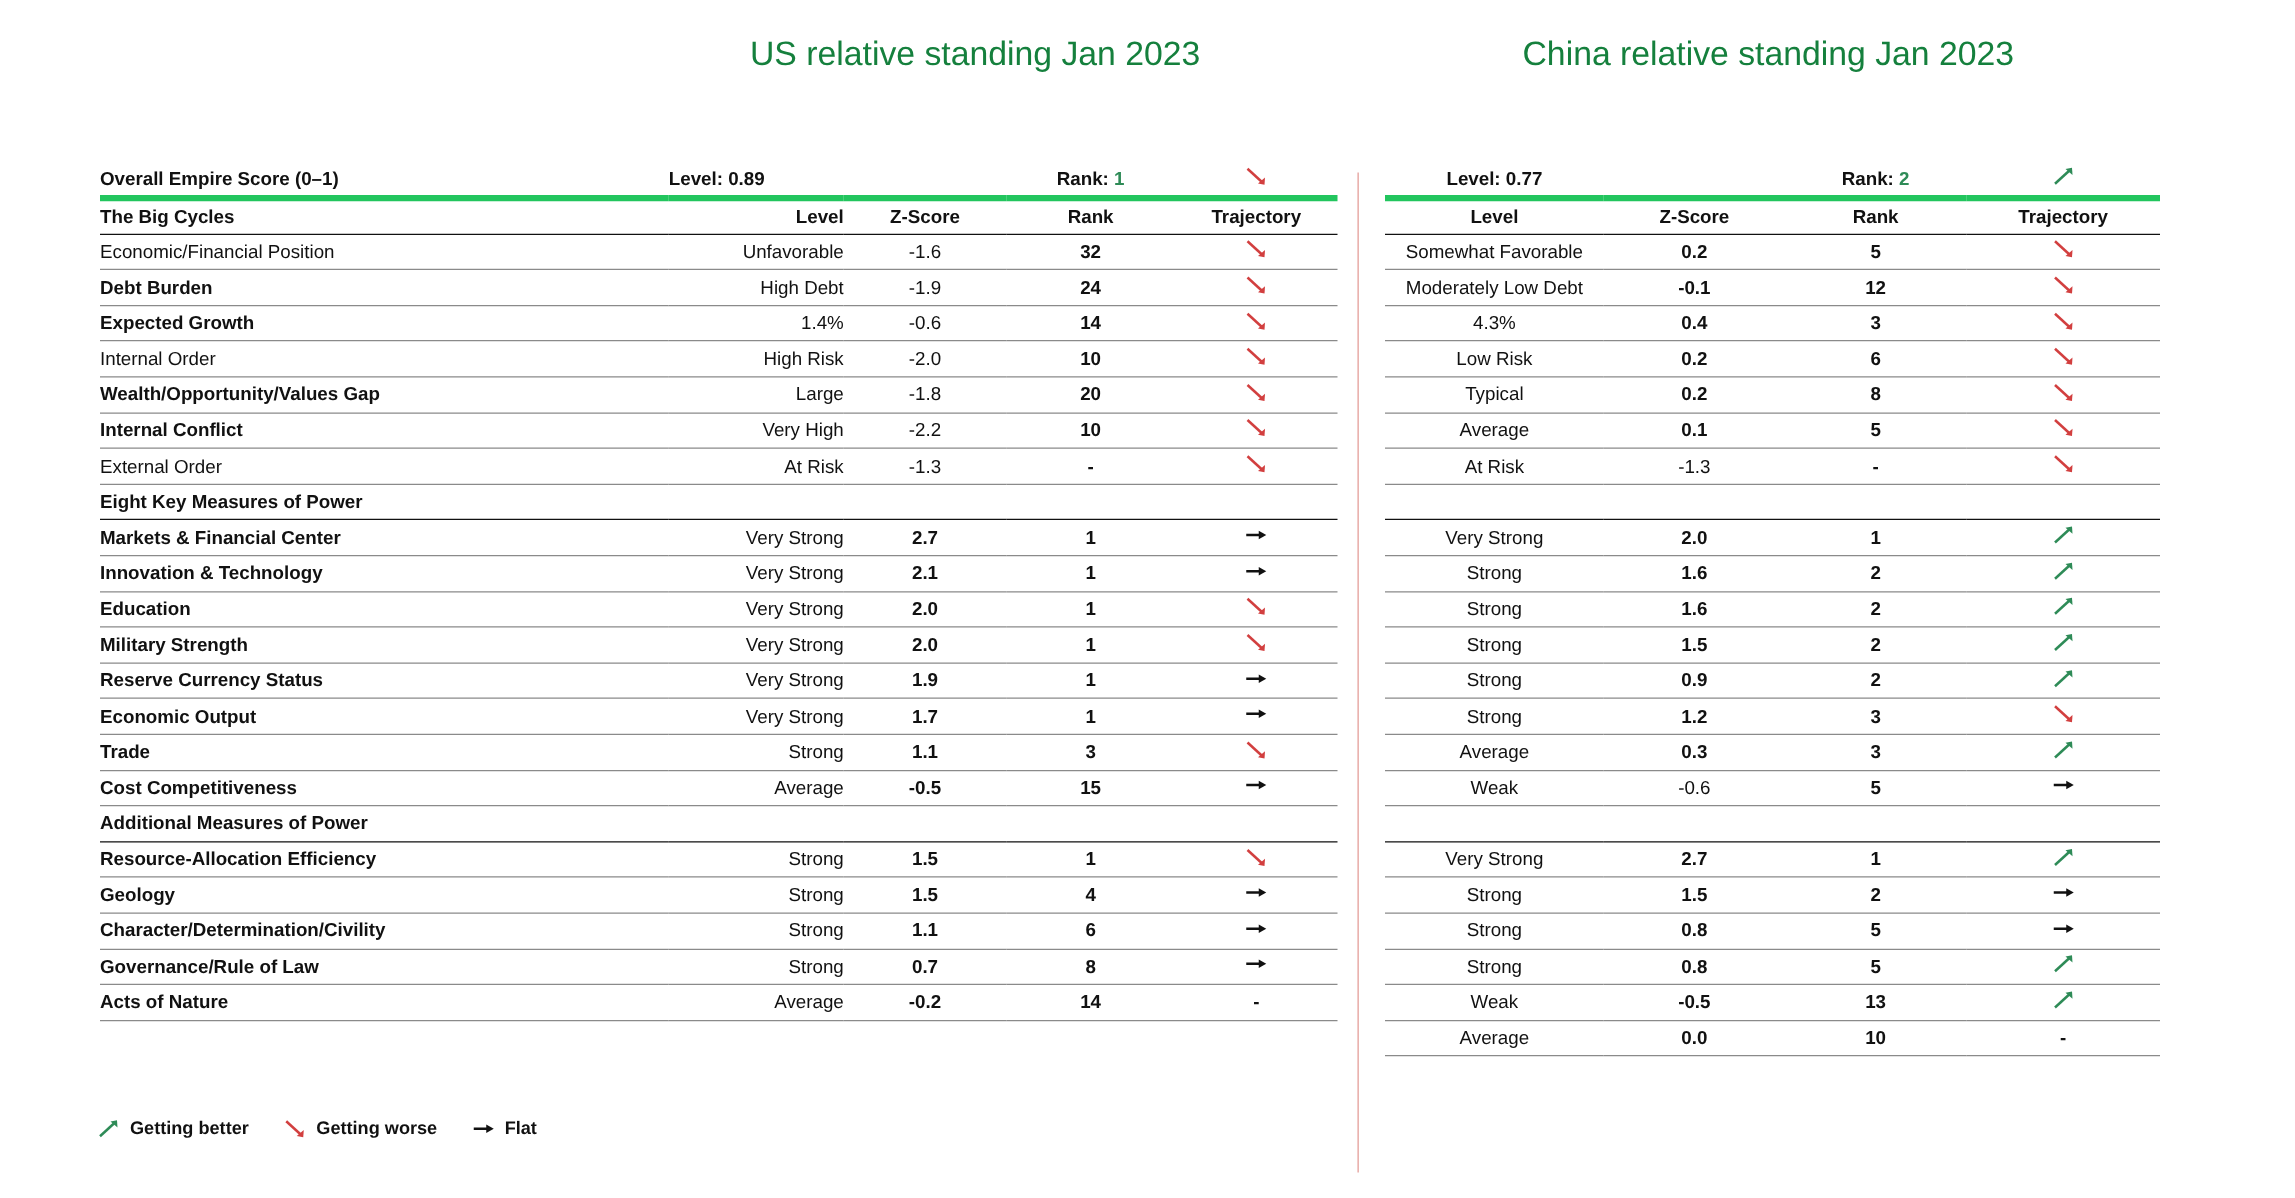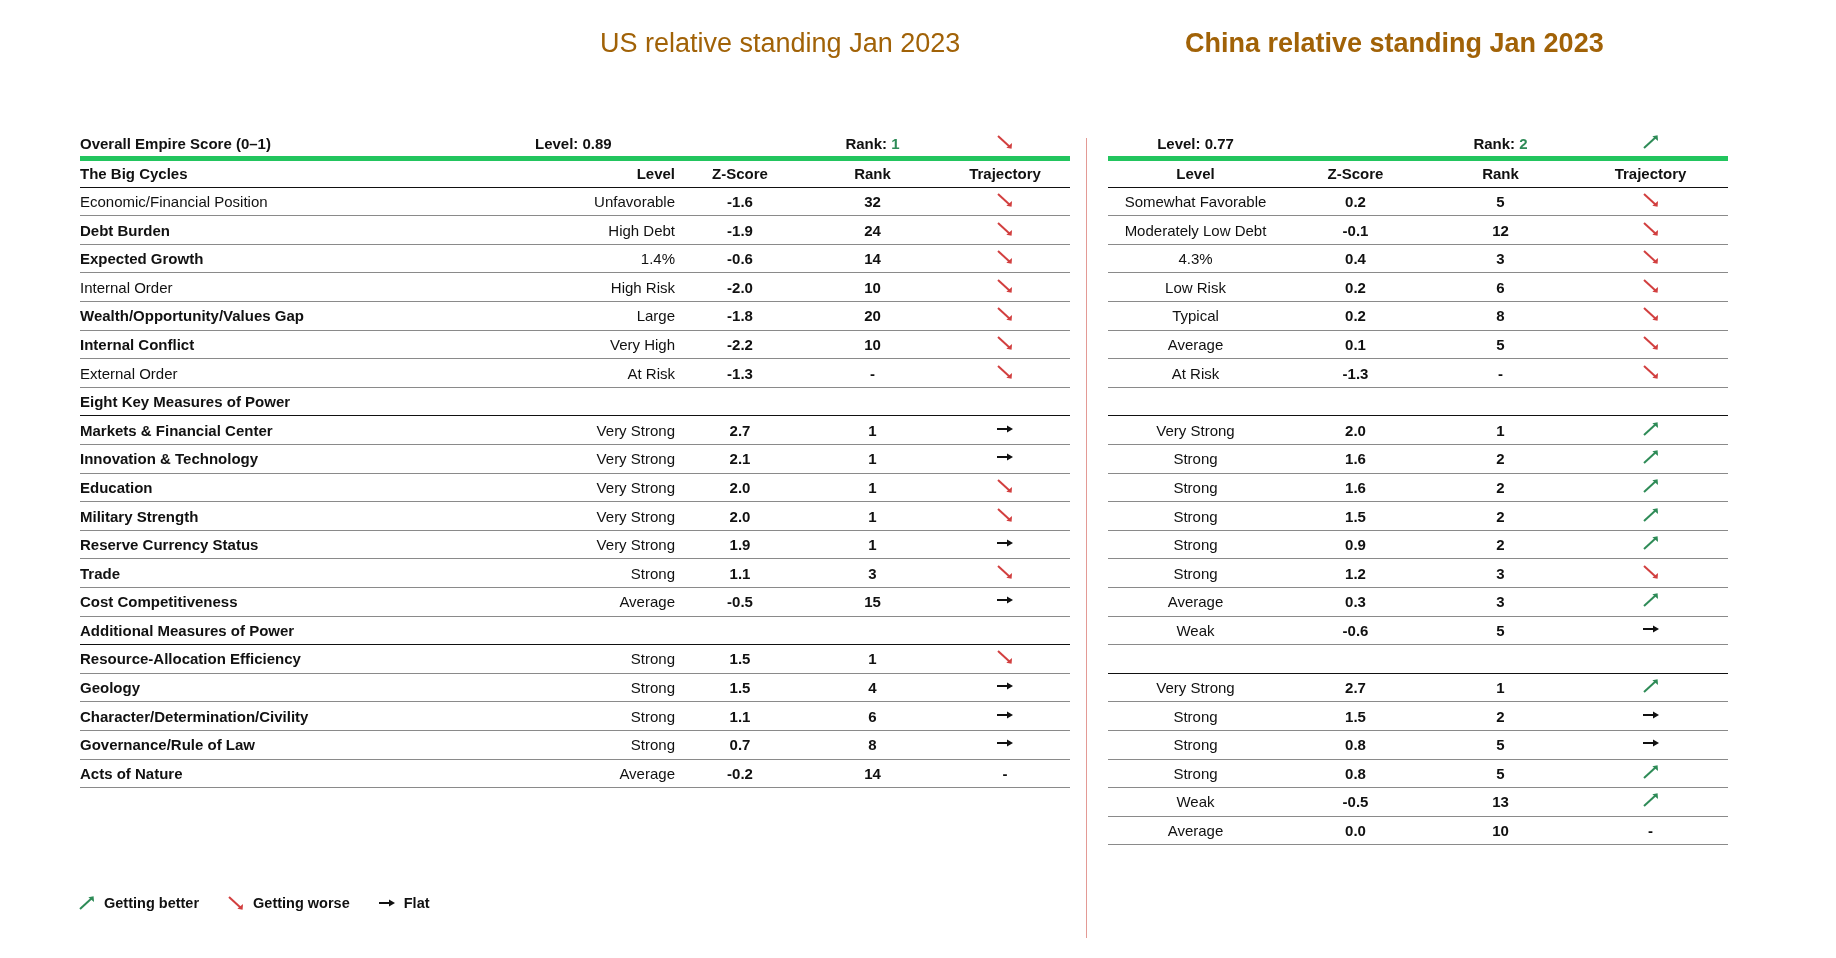--- a/index.html
+++ b/index.html
@@ -14,26 +14,26 @@
     height: 958px;
     background: #ffffff;
     overflow: hidden;
   }
 
   
   .title {
     position: absolute;
     top: 28px;
     font-size: 27px;
-    color: #a16207;
+    color: #15803d;
     font-weight: 400;
     white-space: nowrap;
   }
   #title-us    { left: 600px; }
-  #title-china { left: 1185px; font-weight: bold; }
+  #title-china { left: 1218px; }
 
   
   #divider {
     position: absolute;
     left: 1086px;
     top: 138px;
     width: 1px;
     height: 800px;
     background: #e39a95;
   }
@@ -75,21 +75,21 @@
   .tr { text-align: right; }
   .tc { text-align: center; }
 
   .lvl { padding-right: 16px; }
   .name-l1 { padding-left: 2px; }
   .name-l2 { padding-left: 24px; font-weight: bold; }
 
   .hdr { font-weight: bold; font-size: 14.5px; }
   .section-hdr { font-weight: bold; font-size: 14.5px; }
 
-  .neg { color: #d23f3f; font-weight: bold; text-align: center; }
+  .neg { color: #d23f3f; font-weight: normal; text-align: center; }
   .pos { color: #2e8b57; font-weight: bold; }
   .neu { color: #111111; font-weight: bold; }
 
   .rank-pos { color: #2e8b57; font-weight: bold; }
   .rank-neg { color: #d23f3f; font-weight: bold; }
   .rank-neu { color: #111111; font-weight: bold; }
 
   
   tr.rule-bottom > td { border-bottom: 1px solid #111111; }
   tr.rule-top > td { border-top: 5px solid #22c55e; }
@@ -267,20 +267,30 @@
             <td class="tc rank-pos">1</td>
             <td class="tc"><span class="arrow"><svg width="18" height="16" viewBox="0 0 18 16">
                   <line x1="2" y1="2" x2="14" y2="13" stroke="#d23f3f" stroke-width="2"></line>
                   <polygon points="15.6,14.8 16,9 10.4,13.8" fill="#d23f3f"></polygon>
                 </svg></span></td>
           </tr>
           <tr class="thin">
             <td class="tl name-l2">Reserve Currency Status</td>
             <td class="tr lvl">Very Strong</td>
             <td class="tc pos">1.9</td>
+            <td class="tc rank-pos">1</td>
+            <td class="tc"><span class="arrow"><svg width="18" height="16" viewBox="0 0 18 16">
+                  <line x1="1" y1="8" x2="13" y2="8" stroke="#111111" stroke-width="2"></line>
+                  <polygon points="17,8 11,4.6 11,11.4" fill="#111111"></polygon>
+                </svg></span></td>
+          </tr>
+          <tr class="thin">
+            <td class="tl name-l2">Economic Output</td>
+            <td class="tr lvl">Very Strong</td>
+            <td class="tc pos">1.7</td>
             <td class="tc rank-pos">1</td>
             <td class="tc"><span class="arrow"><svg width="18" height="16" viewBox="0 0 18 16">
                   <line x1="1" y1="8" x2="13" y2="8" stroke="#111111" stroke-width="2"></line>
                   <polygon points="17,8 11,4.6 11,11.4" fill="#111111"></polygon>
                 </svg></span></td>
           </tr>
           <tr class="thin">
             <td class="tl name-l2">Trade</td>
             <td class="tr lvl">Strong</td>
             <td class="tc pos">1.1</td>

